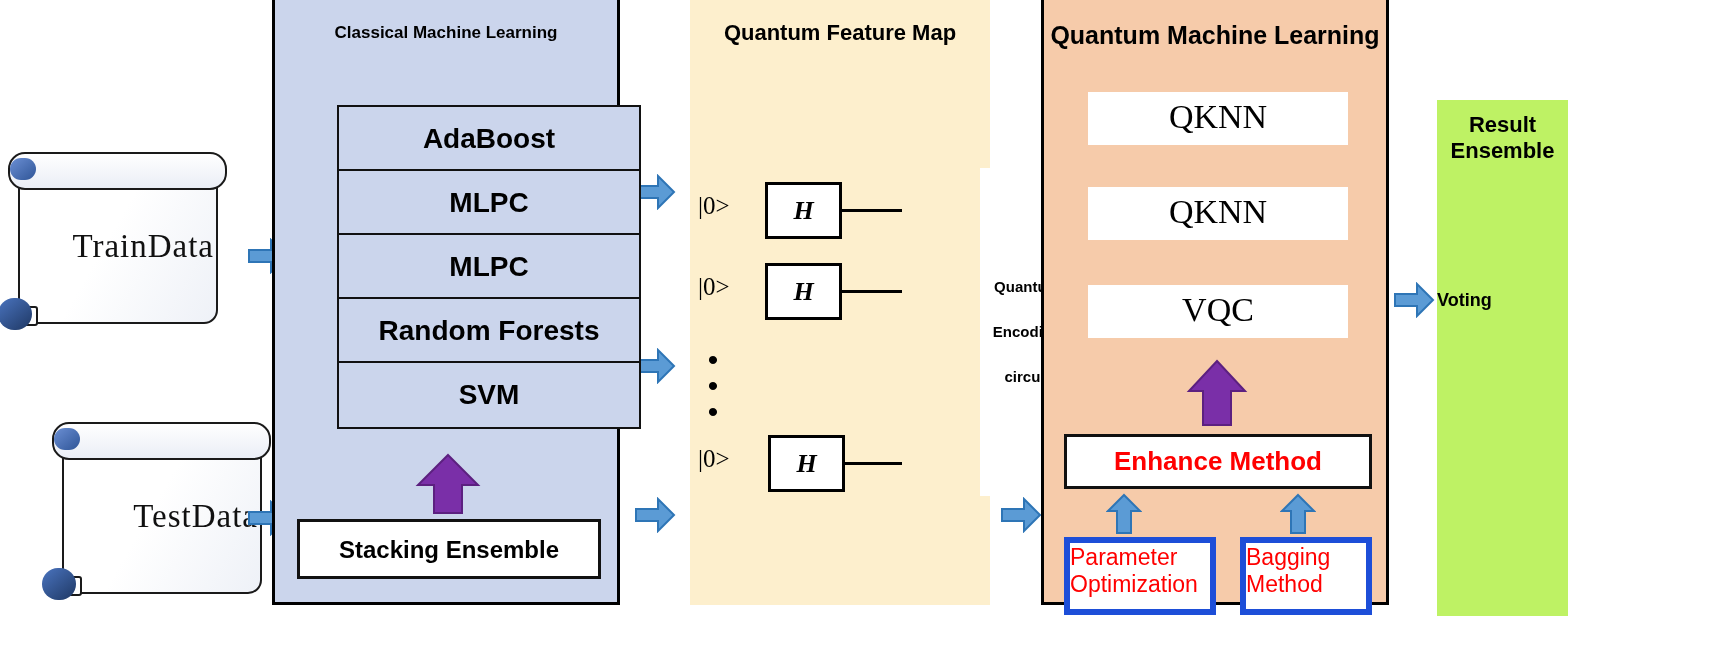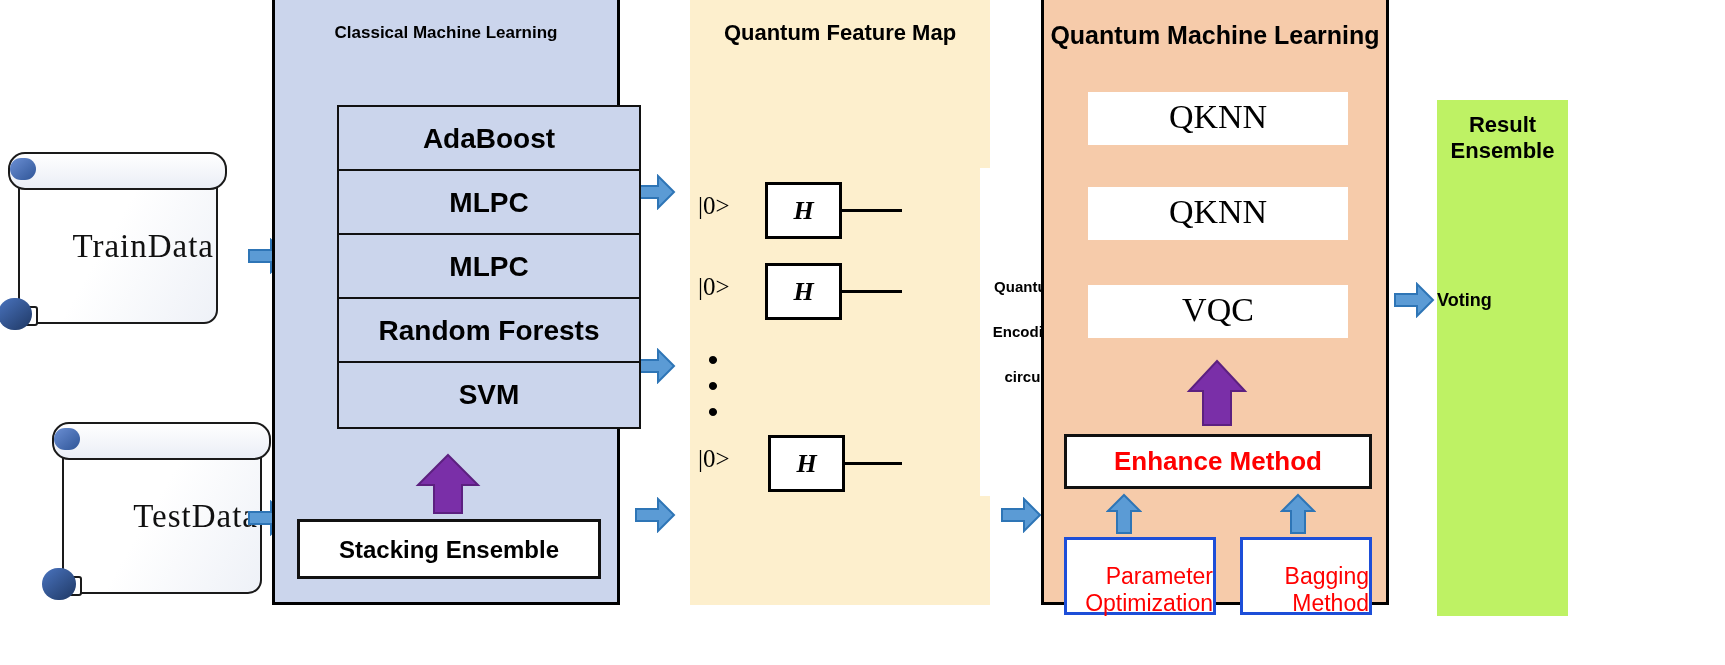--- a/index.html
+++ b/index.html
@@ -87,23 +87,23 @@
   
   #qml{left:1041px;top:-6px;width:348px;height:611px;
        background:#F6CBAA;border:3px solid #000;}
   #qml .panel-title{top:24px;font-size:25px;}
   .qmodel{position:absolute;left:44px;width:260px;height:53px;background:#fff;
           text-align:center;line-height:49px;
           font-family:"Liberation Serif", serif;font-size:34px;color:#000;}
   #enhance{position:absolute;left:20px;top:437px;width:308px;height:55px;
            background:#fff;border:3px solid #111;box-sizing:border-box;
            text-align:center;line-height:49px;font-size:26px;font-weight:bold;color:#FF0000;}
-  .subbox{position:absolute;background:#fff;border:3px solid #1d4ed8;
-          box-sizing:border-box;text-align:right;color:#FF0000;
-          font-size:23px;line-height:1.18;padding-top:23px;}
+  .subbox{position:absolute;background:#fff;border:6px solid #1d4ed8;
+          box-sizing:border-box;text-align:left;color:#FF0000;
+          font-size:23px;line-height:1.18;padding-top:1px;}
 
   
   #result{left:1437px;top:100px;width:131px;height:516px;background:#bef264;}
   #result .rtitle{position:absolute;left:0;top:12px;width:100%;text-align:center;
           font-size:22px;font-weight:bold;color:#000;line-height:1.18;}
   #result .rvote{position:absolute;left:0;top:190px;width:100%;text-align:left;
           font-size:18px;font-weight:bold;color:#000;}
 </style>
 </head>
 <body>

